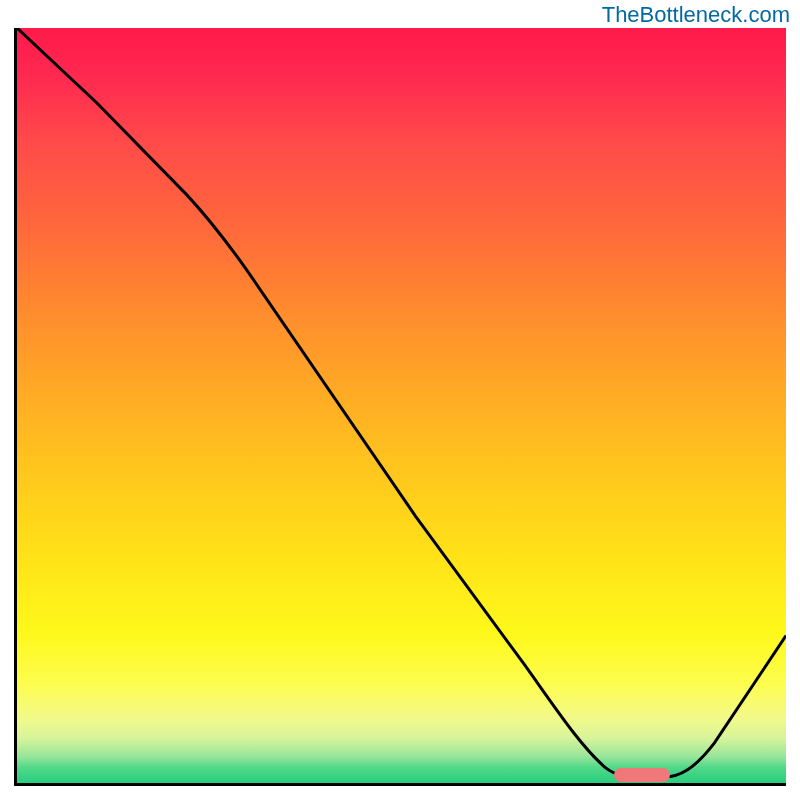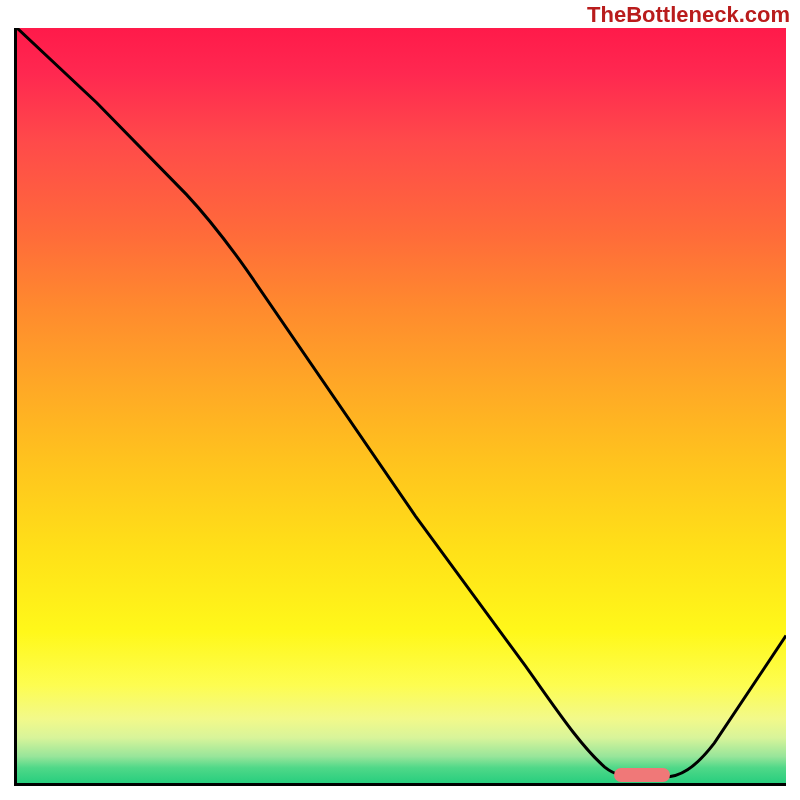--- a/index.html
+++ b/index.html
@@ -9,22 +9,22 @@
     background: #ffffff;
     position: relative;
     font-family: Arial, sans-serif;
     overflow: hidden;
   }
   .watermark {
     position: absolute;
     top: 2px;
     right: 10px;
     font-size: 22px;
-    font-weight: bold;
-    color: #b91c1c;
+    font-weight: normal;
+    color: #0369a1;
     font-family: Arial, sans-serif;
     z-index: 10;
   }
   .plot-area {
     position: absolute;
     left: 14px;
     top: 28px;
     width: 772px;
     height: 758px;
     border-left: 3px solid #000000;

